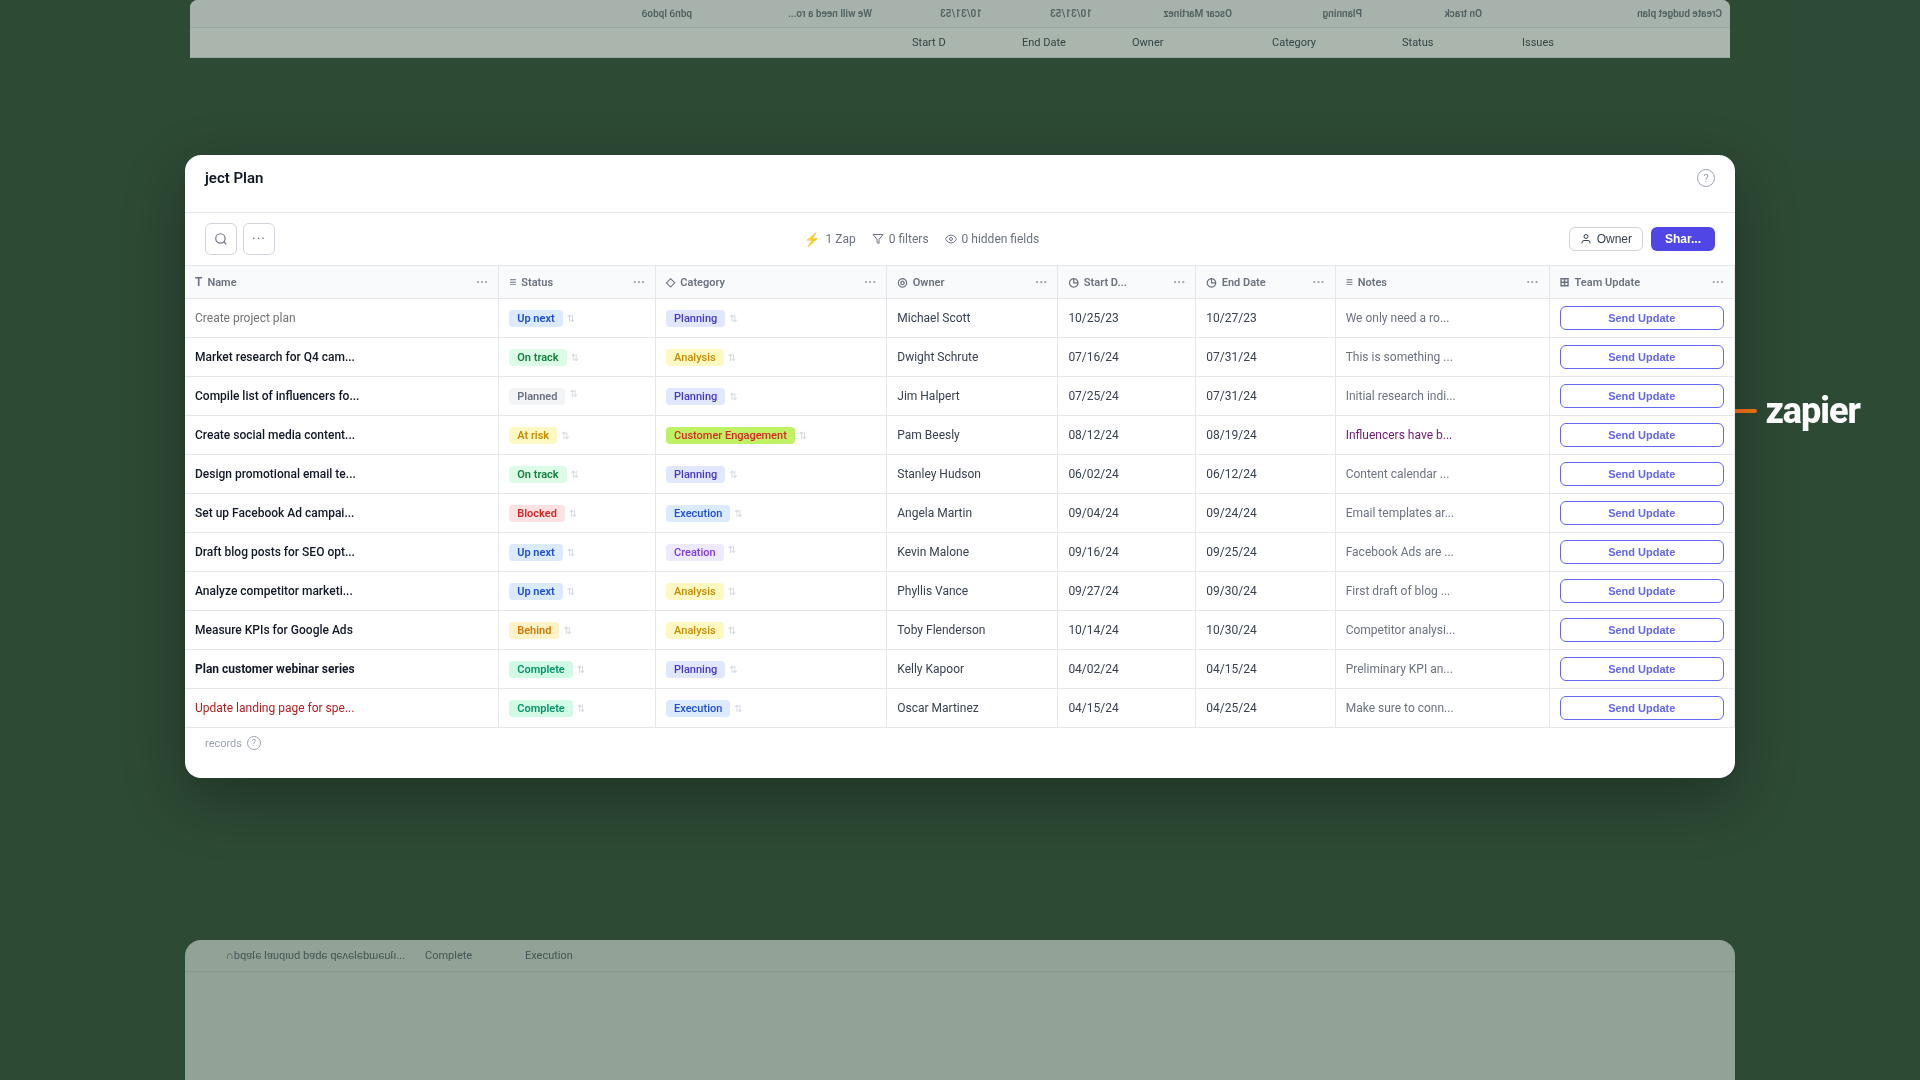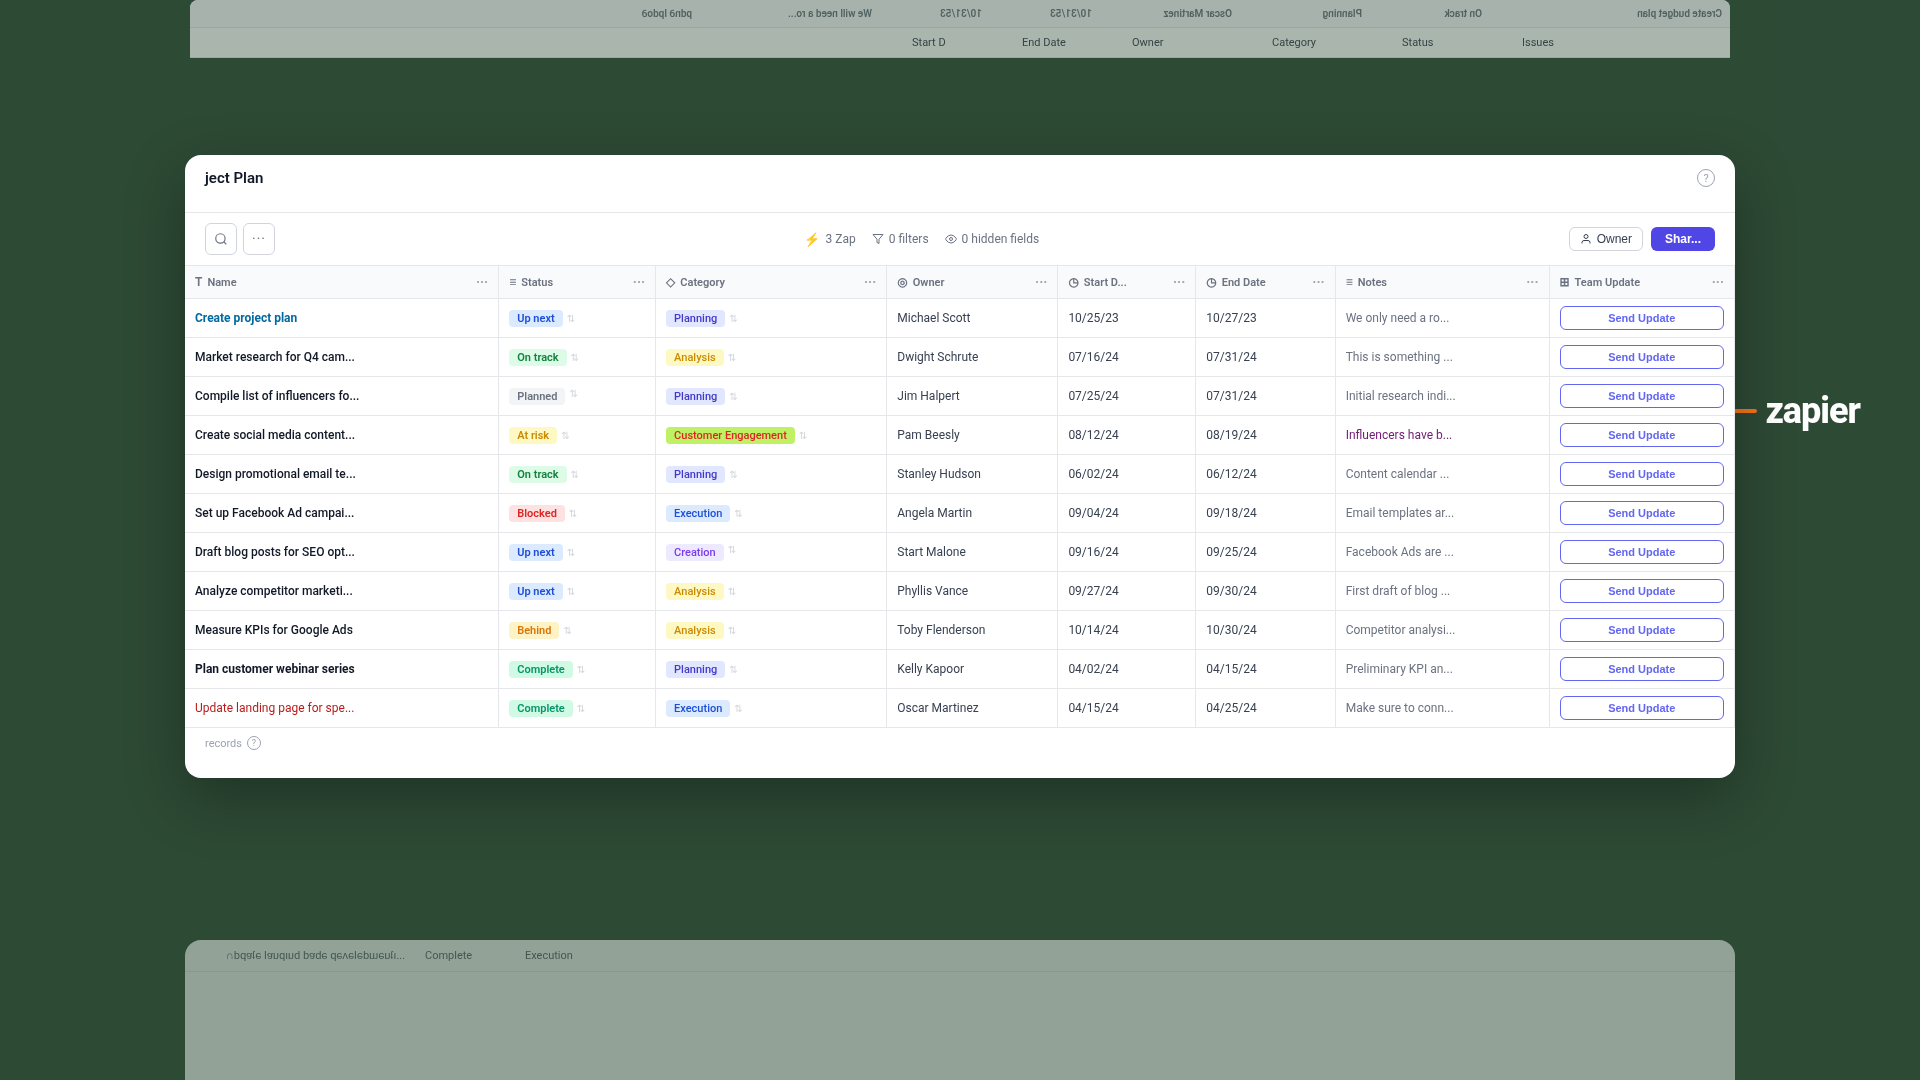--- a/index.html
+++ b/index.html
@@ -363,21 +363,21 @@
         </svg>
       </div>
       <div class="toolbar-btn">
         <span style="font-size:14px;letter-spacing:1px">···</span>
       </div>
     </div>
 
     <div class="toolbar-center">
       <div class="toolbar-chip">
         <span class="zap-icon">⚡</span>
-        <span>3 Zap</span>
+        <span>1 Zap</span>
       </div>
       <div class="toolbar-chip">
         <svg width="12" height="12" viewBox="0 0 24 24" fill="none" stroke="currentColor" stroke-width="2">
           <polygon points="22 3 2 3 10 12.46 10 19 14 21 14 12.46 22 3"></polygon>
         </svg>
         <span>0 filters</span>
       </div>
       <div class="toolbar-chip">
         <svg width="12" height="12" viewBox="0 0 24 24" fill="none" stroke="currentColor" stroke-width="2">
           <path d="M1 12s4-8 11-8 11 8 11 8-4 8-11 8-11-8-11-8z"></path>
@@ -457,21 +457,21 @@
               <span class="col-icon">⊞</span>
               <span>Team Update</span>
               <span class="more-btn">···</span>
             </div>
           </th>
         </tr>
       </thead>
       <tbody id="table-body">
       <tr>
       <td>
-        <span style="color:#0369a1;font-weight:700">Create project plan</span>
+        <span style="color:#737373;font-weight:400">Create project plan</span>
       </td>
       <td>
         <div style="display:flex;align-items:center;gap:4px">
           <span class="badge badge-up-next">Up next</span>
           <span style="color:#d1d5db;font-size:10px;cursor:pointer">⇅</span>
         </div>
       </td>
       <td>
         <div style="display:flex;align-items:center;gap:4px">
           <span class="cat-badge cat-planning">Planning</span>
@@ -638,21 +638,21 @@
           <span style="color:#d1d5db;font-size:10px;cursor:pointer">⇅</span>
         </div>
       </td>
       <td>
         <span>Angela Martin</span>
       </td>
       <td>
         <span>09/04/24</span>
       </td>
       <td>
-        <span>09/18/24</span>
+        <span>09/24/24</span>
       </td>
       <td>
         <span style="color:#6b7280">Email templates ar...</span>
       </td>
       <td>
         <button class="send-update-btn">Send Update</button>
       </td>
     </tr>
           <tr>
       <td>
@@ -664,21 +664,21 @@
           <span style="color:#d1d5db;font-size:10px;cursor:pointer">⇅</span>
         </div>
       </td>
       <td>
         <div style="display:flex;gap:4px">
           <span class="cat-badge cat-creation">Creation</span>
           <span style="color:#d1d5db;font-size:10px;cursor:pointer">⇅</span>
         </div>
       </td>
       <td>
-        <span>Start Malone</span>
+        <span>Kevin Malone</span>
       </td>
       <td>
         <span>09/16/24</span>
       </td>
       <td>
         <span>09/25/24</span>
       </td>
       <td>
         <span style="color:#6b7280">Facebook Ads are ...</span>
       </td>

